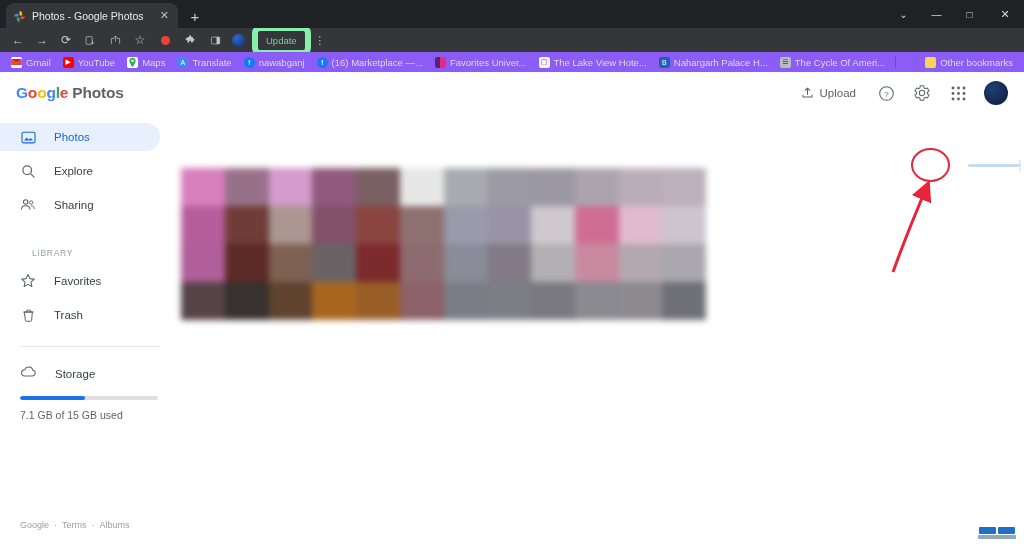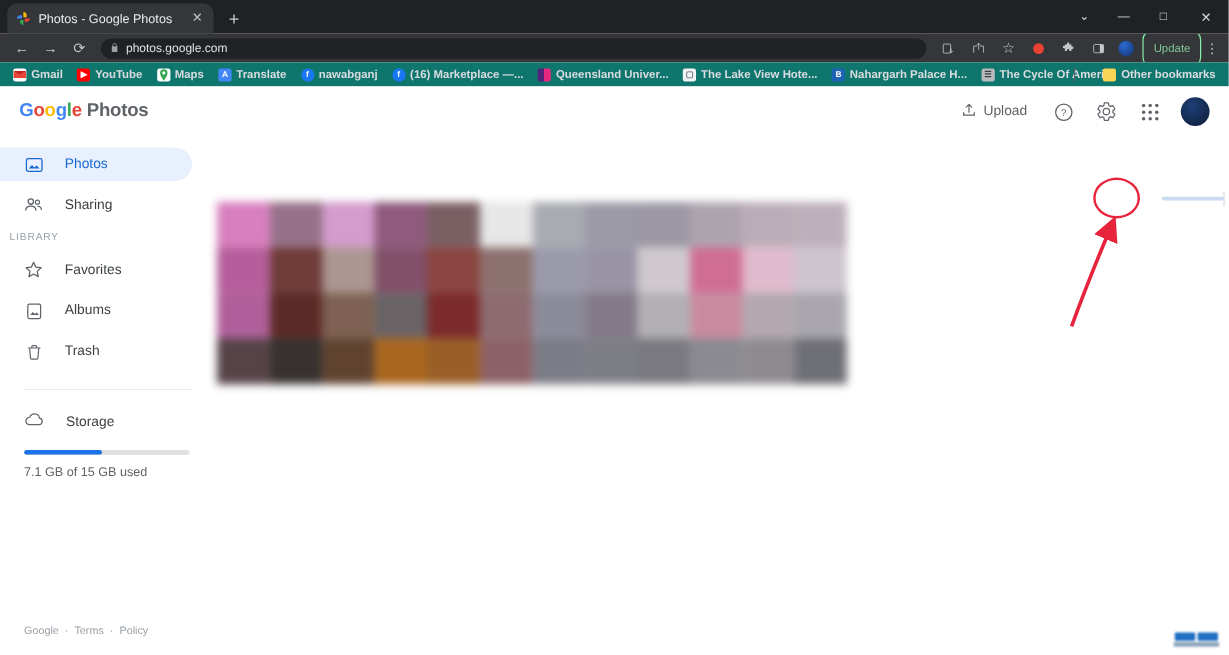--- a/index.html
+++ b/index.html
@@ -58,29 +58,29 @@
   .omni-lock { font-size: 8px; color: #9aa0a6; }
   .omni-url { font-size: 10px; color: #dfe1e5; white-space: nowrap; }
   .nav-right { display: flex; align-items: center; gap: 1px; }
   .dot-red { width: 9px; height: 9px; border-radius: 50%; background: #ea4335; }
   .profile-pill {
     width: 13px; height: 13px; border-radius: 50%;
     background: radial-gradient(circle at 35% 30%, #2b6ad0, #12306e);
     margin: 0 4px;
   }
   .update-btn {
-    height: 31px; border: 1px solid #86efac; border-radius: 8px;
+    height: 31px; border: 6px solid #86efac; border-radius: 8px;
     color: #81c995; font-size: 9.5px; display: flex; align-items: center;
     padding: 0 8px; margin-left: 2px;
   }
   .kebab { color: #c4c7ca; font-size: 11px; width: 16px; text-align: center; letter-spacing: 0; }
 
   .bookmarks {
-    height: 20px; background: #0f766e; display: flex; align-items: center;
-    padding: 0 6px; gap: 2px; position: relative; font-weight: bold;
+    height: 20px; background: #8b5cf6; display: flex; align-items: center;
+    padding: 0 6px; gap: 2px; position: relative;
   }
   .bm {
     display: flex; align-items: center; gap: 4px; padding: 0 5px; height: 17px;
     font-size: 9.5px; color: #dadce0; white-space: nowrap;
   }
   .bm-ic {
     width: 11px; height: 11px; flex: 0 0 11px; border-radius: 2px;
     display: flex; align-items: center; justify-content: center;
     font-size: 7px; color: #fff; overflow: hidden;
   }
@@ -143,21 +143,21 @@
   .nav-item {
     height: 28px; display: flex; align-items: center; gap: 18px;
     padding-left: 20px; margin: 3px 16px 3px 0;
     border-radius: 0 14px 14px 0; color: #3c4043; font-size: 11.5px;
   }
   .nav-item .ni-ic { width: 16px; height: 16px; display: flex; align-items: center; justify-content: center; color: #5f6368; }
   .nav-item.active { background: #e8f0fe; color: #1967d2; }
   .nav-item.active .ni-ic { color: #1967d2; }
   .lib-head {
     font-size: 8.5px; color: #9aa0a6; letter-spacing: 0.7px;
-    padding-left: 8px; margin: 4px 0 6px;
+    padding-left: 32px; margin: 26px 0 6px;
   }
   .divider { height: 1px; background: #e8eaed; margin: 14px 16px 0 20px; }
 
   .storage { padding: 16px 16px 0 20px; }
   .storage-row { display: flex; align-items: center; gap: 18px; margin-bottom: 12px; }
   .storage-label { font-size: 11.5px; color: #3c4043; text-align: center; }
   .storage-bar { height: 3.5px; background: #e0e0e0; border-radius: 2px; overflow: hidden; width: 138px; }
   .storage-fill { height: 100%; background: #1a73e8; border-radius: 2px; }
   .storage-txt { font-size: 10.5px; color: #5f6368; margin-top: 9px; }
   .storage-btn {
@@ -221,28 +221,20 @@
       <div class="win-btn">□</div>
       <div class="win-btn close">✕</div>
     </div>
   </div>
 
   <div class="navbar">
     <div class="nav-ic">←</div>
     <div class="nav-ic">→</div>
     <div class="nav-ic">⟳</div>
 
-    <div class="omnibox">
-      <span class="omni-lock">
-        <svg width="7" height="9" viewBox="0 0 12 15">
-            <path d="M3 6V4.5a3 3 0 016 0V6h1v8H2V6h1zm1 0h4V4.5a2 2 0 10-4 0V6z" fill="#9aa0a6"></path>
-          </svg>
-      </span>
-      <span class="omni-url">photos.google.com</span>
-    </div>
 
     <div class="nav-right">
       <div class="nav-ic">
         <svg width="11" height="11" viewBox="0 0 16 16">
             <rect x="1.5" y="2.5" width="9" height="11" rx="1" stroke="#c4c7ca" fill="none"></rect>
             <path d="M11 8v5M11 13l-2-2M11 13l2-2" stroke="#c4c7ca" fill="none"></path>
           </svg>
       </div>
       <div class="nav-ic">
         <svg width="11" height="11" viewBox="0 0 16 16">
@@ -300,21 +292,21 @@
     <div class="bm">
       <span class="bm-ic" style="background:#1877f2;border-radius:50%;">f</span>
       <span>nawabganj</span>
     </div>
     <div class="bm">
       <span class="bm-ic" style="background:#1877f2;border-radius:50%;">f</span>
       <span>(16) Marketplace —...</span>
     </div>
     <div class="bm">
       <span class="bm-ic" style="background:linear-gradient(90deg,#51247a 45%,#e6287f 45%);"></span>
-      <span>Queensland Univer...</span>
+      <span>Favorites Univer...</span>
     </div>
     <div class="bm">
       <span class="bm-ic" style="background:#f1f3f4;color:#5f6368;">▢</span>
       <span>The Lake View Hote...</span>
     </div>
     <div class="bm">
       <span class="bm-ic" style="background:#1d62b5;">B</span>
       <span>Nahargarh Palace H...</span>
     </div>
     <div class="bm">
@@ -394,20 +386,29 @@
         <div class="nav-item active">
           <span class="ni-ic">
             <svg width="15" height="15" viewBox="0 0 18 18">
                 <rect x="1.2" y="2.6" width="15.6" height="12.8" rx="1.8" stroke="currentColor" stroke-width="1.3" fill="none"></rect>
                 <path d="M3.6 12.6l3.2-3.6 2.4 2.6 2.2-2 3 3z" fill="currentColor"></path>
               </svg>
           </span>
           <span>Photos</span>
         </div>
 
+        <div class="nav-item">
+          <span class="ni-ic">
+            <svg width="15" height="15" viewBox="0 0 16 16">
+                <circle cx="6.6" cy="6.6" r="4.6" stroke="currentColor" stroke-width="1.3" fill="none"></circle>
+                <path d="M10.2 10.2L14.2 14.2" stroke="currentColor" stroke-width="1.3"></path>
+              </svg>
+          </span>
+          <span>Explore</span>
+        </div>
 
         <div class="nav-item">
           <span class="ni-ic">
             <svg width="16" height="16" viewBox="0 0 18 18">
                 <circle cx="6.4" cy="5.6" r="2.5" stroke="currentColor" stroke-width="1.25" fill="none"></circle>
                 <path d="M1.6 14c0-2.6 2.1-4.2 4.8-4.2S11.2 11.4 11.2 14" stroke="currentColor" stroke-width="1.25" fill="none"></path>
                 <circle cx="12.6" cy="6.2" r="1.9" stroke="currentColor" stroke-width="1.1" fill="none"></circle>
                 <path d="M12.4 10c2.2 0 3.9 1.3 3.9 3.4" stroke="currentColor" stroke-width="1.1" fill="none"></path>
               </svg>
           </span>
@@ -418,29 +419,20 @@
 
         <div class="nav-item">
           <span class="ni-ic">
             <svg width="16" height="16" viewBox="0 0 18 18">
                 <path d="M9 1.8l2.1 4.5 4.9.6-3.6 3.4.95 4.9L9 12.8l-4.35 2.4.95-4.9L2 6.9l4.9-.6z" stroke="currentColor" stroke-width="1.2" fill="none" stroke-linejoin="round"></path>
               </svg>
           </span>
           <span>Favorites</span>
         </div>
 
-        <div class="nav-item">
-          <span class="ni-ic">
-            <svg width="15" height="15" viewBox="0 0 18 18">
-                <rect x="2.6" y="1.8" width="12.8" height="14.4" rx="1.5" stroke="currentColor" stroke-width="1.25" fill="none"></rect>
-                <path d="M5 12.6l2.6-3 2 2.1 1.8-1.6 2.4 2.5z" fill="currentColor"></path>
-              </svg>
-          </span>
-          <span>Albums</span>
-        </div>
 
 
 
         <div class="nav-item">
           <span class="ni-ic">
             <svg width="15" height="15" viewBox="0 0 18 18">
                 <path d="M4.4 4.8h9.2l-.9 10.2a1 1 0 01-1 .9H6.3a1 1 0 01-1-.9zM6.6 4.8V3.4a.9.9 0 01.9-.9h3a.9.9 0 01.9.9v1.4M3.2 4.8h11.6" stroke="currentColor" stroke-width="1.2" fill="none" stroke-linecap="round" stroke-linejoin="round"></path>
               </svg>
           </span>
           <span>Trash</span>
@@ -461,21 +453,21 @@
             <div class="storage-fill" id="storage-fill" style="width: 47%;"></div>
           </div>
           <div class="storage-txt">7.1 GB of 15 GB used</div>
         </div>
 
         <div class="sb-footer">
           <span>Google</span>
           <span>·</span>
           <span>Terms</span>
           <span>·</span>
-          <span>Policy</span>
+          <span>Albums</span>
         </div>
       </div>
 
       <div class="content">
         <div class="scroll-tick"></div>
         <div class="scroll-hint"></div>
         <div class="photo-grid" id="photo-grid">
             <div style="background: rgb(216, 127, 190);"></div>
             <div style="background: rgb(151, 113, 137);"></div>
             <div style="background: rgb(212, 155, 205);"></div>

